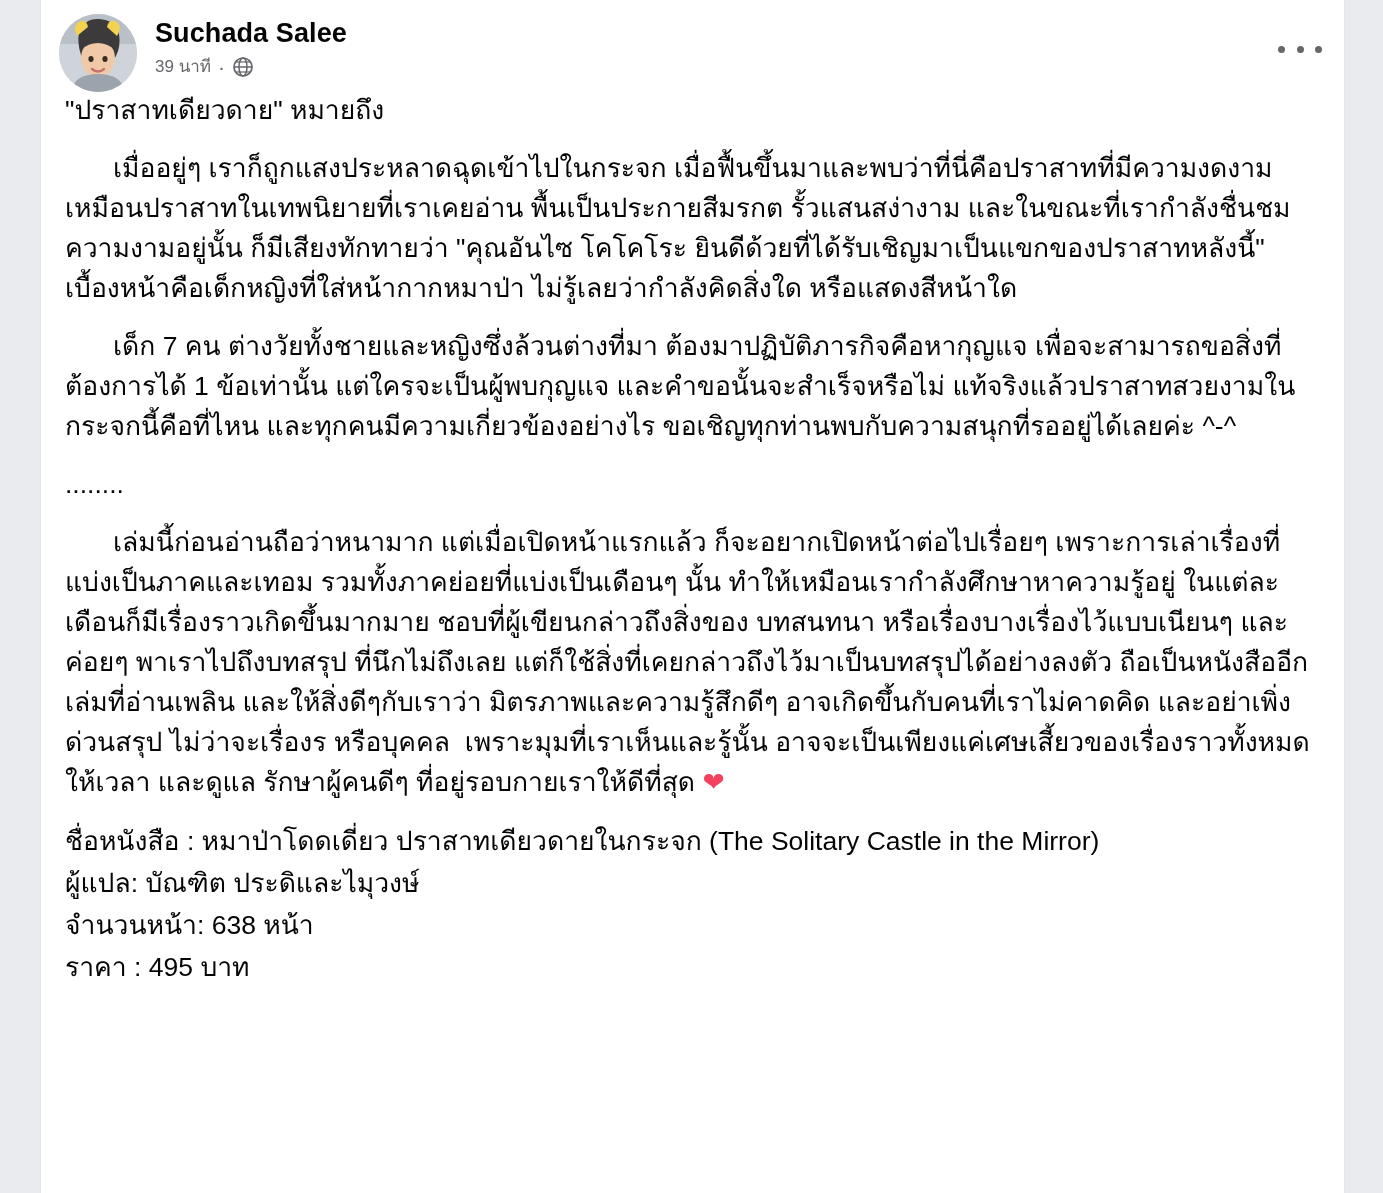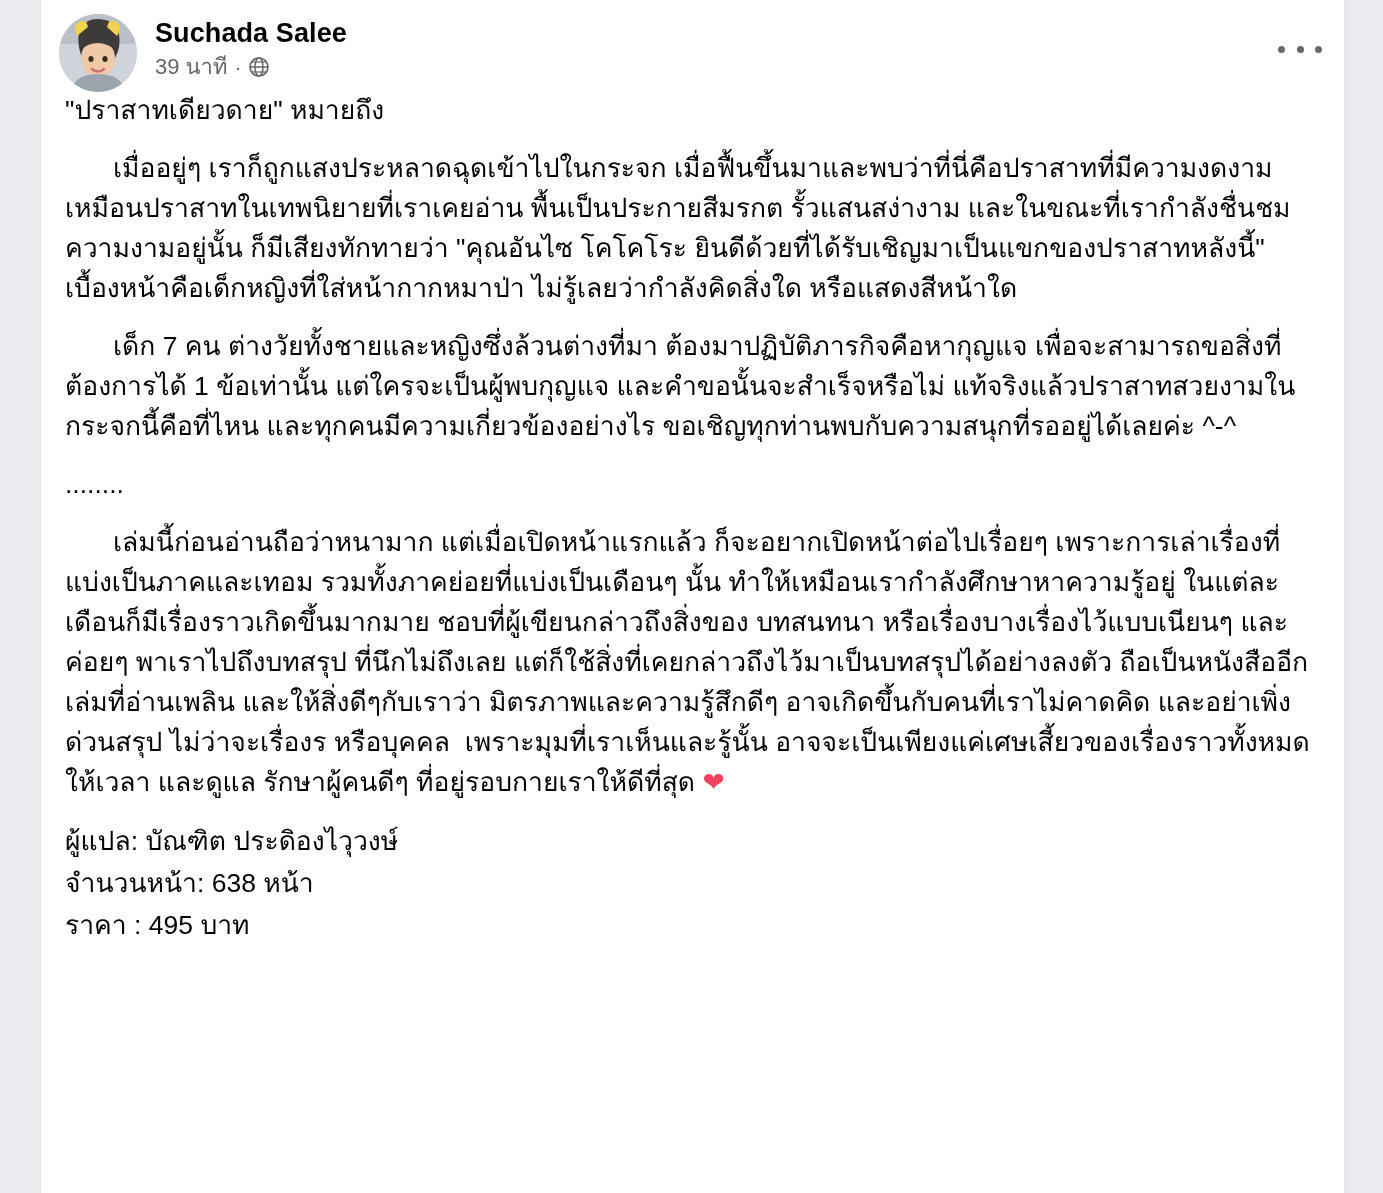--- a/index.html
+++ b/index.html
@@ -81,21 +81,21 @@
     color: #050505;
     line-height: 34px;
     letter-spacing: 0.1px;
   }
   .meta-row {
     display: flex;
     align-items: center;
     margin-top: 4px;
   }
   .timestamp {
-    font-size: 22px;
+    font-size: 17px;
     color: #65676b;
     line-height: 26px;
   }
   .meta-dot {
     font-size: 21px;
     color: #65676b;
     margin: 0 7px;
   }
   .globe-icon {
     display: inline-flex;
@@ -216,19 +216,20 @@
       <div class="small-gap"></div>
 
       <p class="para">........</p>
 
       <div class="small-gap"></div>
 
       <p class="para indent-block"><span>เล่มนี้ก่อนอ่านถือว่าหนามาก แต่เมื่อเปิดหน้าแรกแล้ว ก็จะอยากเปิดหน้าต่อไปเรื่อยๆ เพราะการเล่าเรื่องที่แบ่งเป็นภาคและเทอม รวมทั้งภาคย่อยที่แบ่งเป็นเดือนๆ นั้น ทำให้เหมือนเรากำลังศึกษาหาความรู้อยู่ ในแต่ละเดือนก็มีเรื่องราวเกิดขึ้นมากมาย ชอบที่ผู้เขียนกล่าวถึงสิ่งของ บทสนทนา หรือเรื่องบางเรื่องไว้แบบเนียนๆ และค่อยๆ พาเราไปถึงบทสรุป ที่นึกไม่ถึงเลย แต่ก็ใช้สิ่งที่เคยกล่าวถึงไว้มาเป็นบทสรุปได้อย่างลงตัว ถือเป็นหนังสืออีกเล่มที่อ่านเพลิน และให้สิ่งดีๆกับเราว่า มิตรภาพและความรู้สึกดีๆ อาจเกิดขึ้นกับคนที่เราไม่คาดคิด และอย่าเพิ่งด่วนสรุป ไม่ว่าจะเรื่องร หรือบุคคล  เพราะมุมที่เราเห็นและรู้นั้น อาจจะเป็นเพียงแค่เศษเสี้ยวของเรื่องราวทั้งหมด ให้เวลา และดูแล รักษาผู้คนดีๆ ที่อยู่รอบกายเราให้ดีที่สุด </span><span class="heart">❤</span></p>
 
       <div class="small-gap"></div>
 
-      <p class="info-line">ผู้แปล: บัณฑิต ประดิองไวุวงษ์</p>
+      <p class="info-line">ชื่อหนังสือ : หมาป่าโดดเดี่ยว ปราสาทเดียวดายในกระจก (The Solitary Castle in the Mirror)</p>
+      <p class="info-line">ผู้แปล: บัณฑิต ประดิและไมุวงษ์</p>
       <p class="info-line">จำนวนหน้า: 638 หน้า</p>
       <p class="info-line">ราคา : 495 บาท</p>
     </div>
 
   </div>
 </div>
 
 </body></html>

